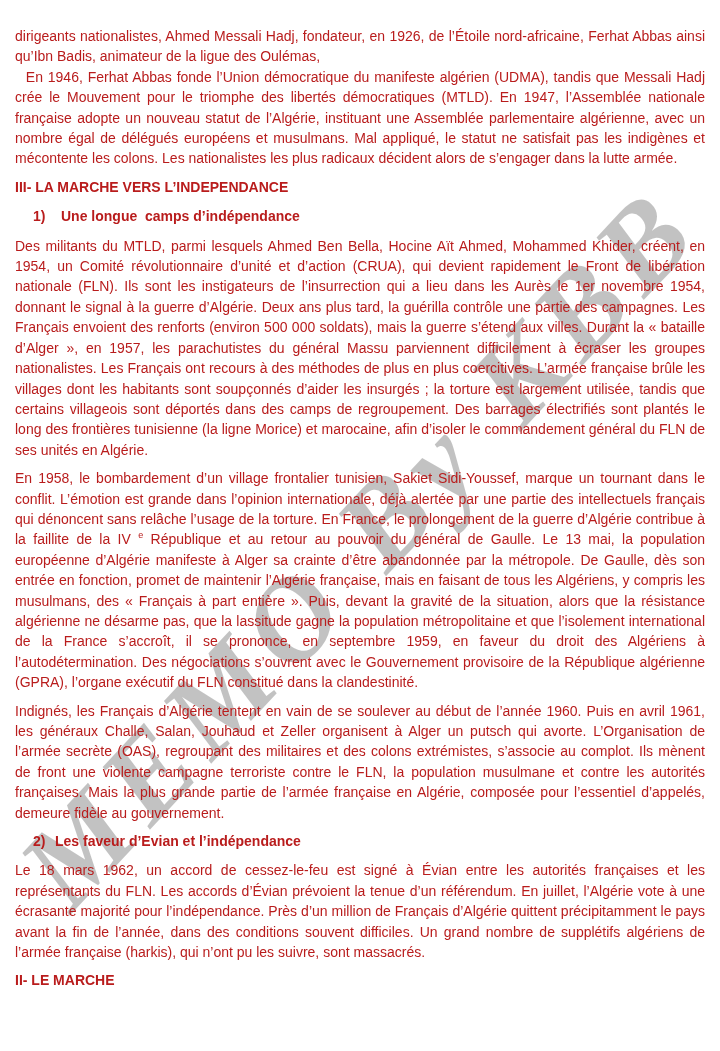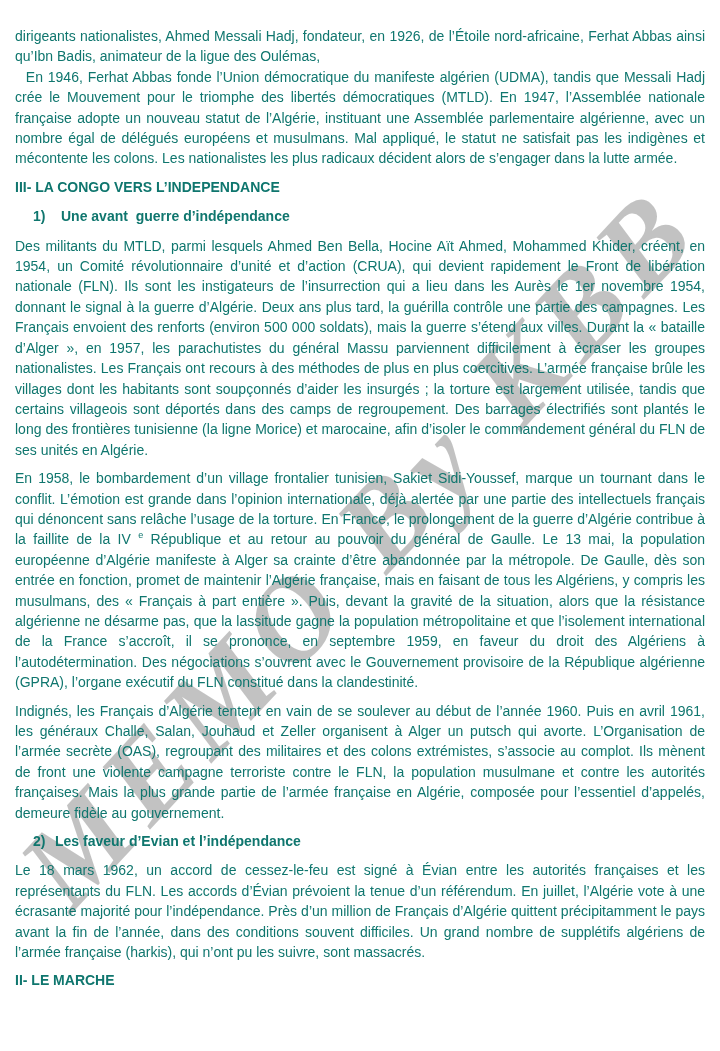--- a/index.html
+++ b/index.html
@@ -70,27 +70,27 @@
     vertical-align: super;
   }
 </style>
 </head>
 <body>
 
 <div class="page" style="background: rgb(255, 255, 255);">
 
   <div class="watermark" style="color: rgba(0, 0, 0, 0.24); transform: translate(-50%, -50%) rotate(-47deg);">MEMO By KBB</div>
 
-  <div class="content" style="color: #0f766e;">
+  <div class="content" style="color: #b91c1c;">
 
     <p class="para"><span>dirigeants nationalistes, Ahmed Messali Hadj, fondateur, en 1926, de l’Étoile nord-africaine, Ferhat Abbas ainsi qu’Ibn Badis, animateur de la ligue des Oulémas,</span><br><span class="pre"> En 1946, Ferhat Abbas fonde l’Union démocratique du manifeste algérien (UDMA), tandis que Messali Hadj crée le Mouvement pour le triomphe des libertés démocratiques (MTLD). En 1947, l’Assemblée nationale française adopte un nouveau statut de l’Algérie, instituant une Assemblée parlementaire algérienne, avec un nombre égal de délégués européens et musulmans. Mal appliqué, le statut ne satisfait pas les indigènes et mécontente les colons. Les nationalistes les plus radicaux décident alors de s’engager dans la lutte armée.</span></p>
 
-    <p class="heading">III- LA CONGO VERS L’INDEPENDANCE</p>
+    <p class="heading">III- LA MARCHE VERS L’INDEPENDANCE</p>
 
-    <p class="subheading"><span class="num">1)</span><span class="pre">Une avant  guerre d’indépendance</span></p>
+    <p class="subheading"><span class="num">1)</span><span class="pre">Une longue  camps d’indépendance</span></p>
 
     <p class="para">Des militants du MTLD, parmi lesquels Ahmed Ben Bella, Hocine Aït Ahmed, Mohammed Khider, créent, en 1954, un Comité révolutionnaire d’unité et d’action (CRUA), qui devient rapidement le Front de libération nationale (FLN). Ils sont les instigateurs de l’insurrection qui a lieu dans les Aurès le 1er novembre 1954, donnant le signal à la guerre d’Algérie. Deux ans plus tard, la guérilla contrôle une partie des campagnes. Les Français envoient des renforts (environ 500 000 soldats), mais la guerre s’étend aux villes. Durant la « bataille d’Alger », en 1957, les parachutistes du général Massu parviennent difficilement à écraser les groupes nationalistes. Les Français ont recours à des méthodes de plus en plus coercitives. L’armée française brûle les villages dont les habitants sont soupçonnés d’aider les insurgés ; la torture est largement utilisée, tandis que certains villageois sont déportés dans des camps de regroupement. Des barrages électrifiés sont plantés le long des frontières tunisienne (la ligne Morice) et marocaine, afin d’isoler le commandement général du FLN de ses unités en Algérie.</p>
 
     <p class="para"><span>En 1958, le bombardement d’un village frontalier tunisien, Sakiet Sidi-Youssef, marque un tournant dans le conflit. L’émotion est grande dans l’opinion internationale, déjà alertée par une partie des intellectuels français qui dénoncent sans relâche l’usage de la torture. En France, le prolongement de la guerre d’Algérie contribue à la faillite de la IV</span> <sup class="sup-e">e</sup> <span>République et au retour au pouvoir du général de Gaulle. Le 13 mai, la population européenne d’Algérie manifeste à Alger sa crainte d’être abandonnée par la métropole. De Gaulle, dès son entrée en fonction, promet de maintenir l’Algérie française, mais en faisant de tous les Algériens, y compris les musulmans, des « Français à part entière ». Puis, devant la gravité de la situation, alors que la résistance algérienne ne désarme pas, que la lassitude gagne la population métropolitaine et que l’isolement international de la France s’accroît, il se prononce, en septembre 1959, en faveur du droit des Algériens à l’autodétermination. Des négociations s’ouvrent avec le Gouvernement provisoire de la République algérienne (GPRA), l’organe exécutif du FLN constitué dans la clandestinité.</span></p>
 
     <p class="para">Indignés, les Français d’Algérie tentent en vain de se soulever au début de l’année 1960. Puis en avril 1961, les généraux Challe, Salan, Jouhaud et Zeller organisent à Alger un putsch qui avorte. L’Organisation de l’armée secrète (OAS), regroupant des militaires et des colons extrémistes, s’associe au complot. Ils mènent de front une violente campagne terroriste contre le FLN, la population musulmane et contre les autorités françaises. Mais la plus grande partie de l’armée française en Algérie, composée pour l’essentiel d’appelés, demeure fidèle au gouvernement.</p>
 
     <p class="subheading"><span class="num">2)</span><span>Les faveur d’Evian et l’indépendance</span></p>
 
     <p class="para">Le 18 mars 1962, un accord de cessez-le-feu est signé à Évian entre les autorités françaises et les représentants du FLN. Les accords d’Évian prévoient la tenue d’un référendum. En juillet, l’Algérie vote à une écrasante majorité pour l’indépendance. Près d’un million de Français d’Algérie quittent précipitamment le pays avant la fin de l’année, dans des conditions souvent difficiles. Un grand nombre de supplétifs algériens de l’armée française (harkis), qui n’ont pu les suivre, sont massacrés.</p>

